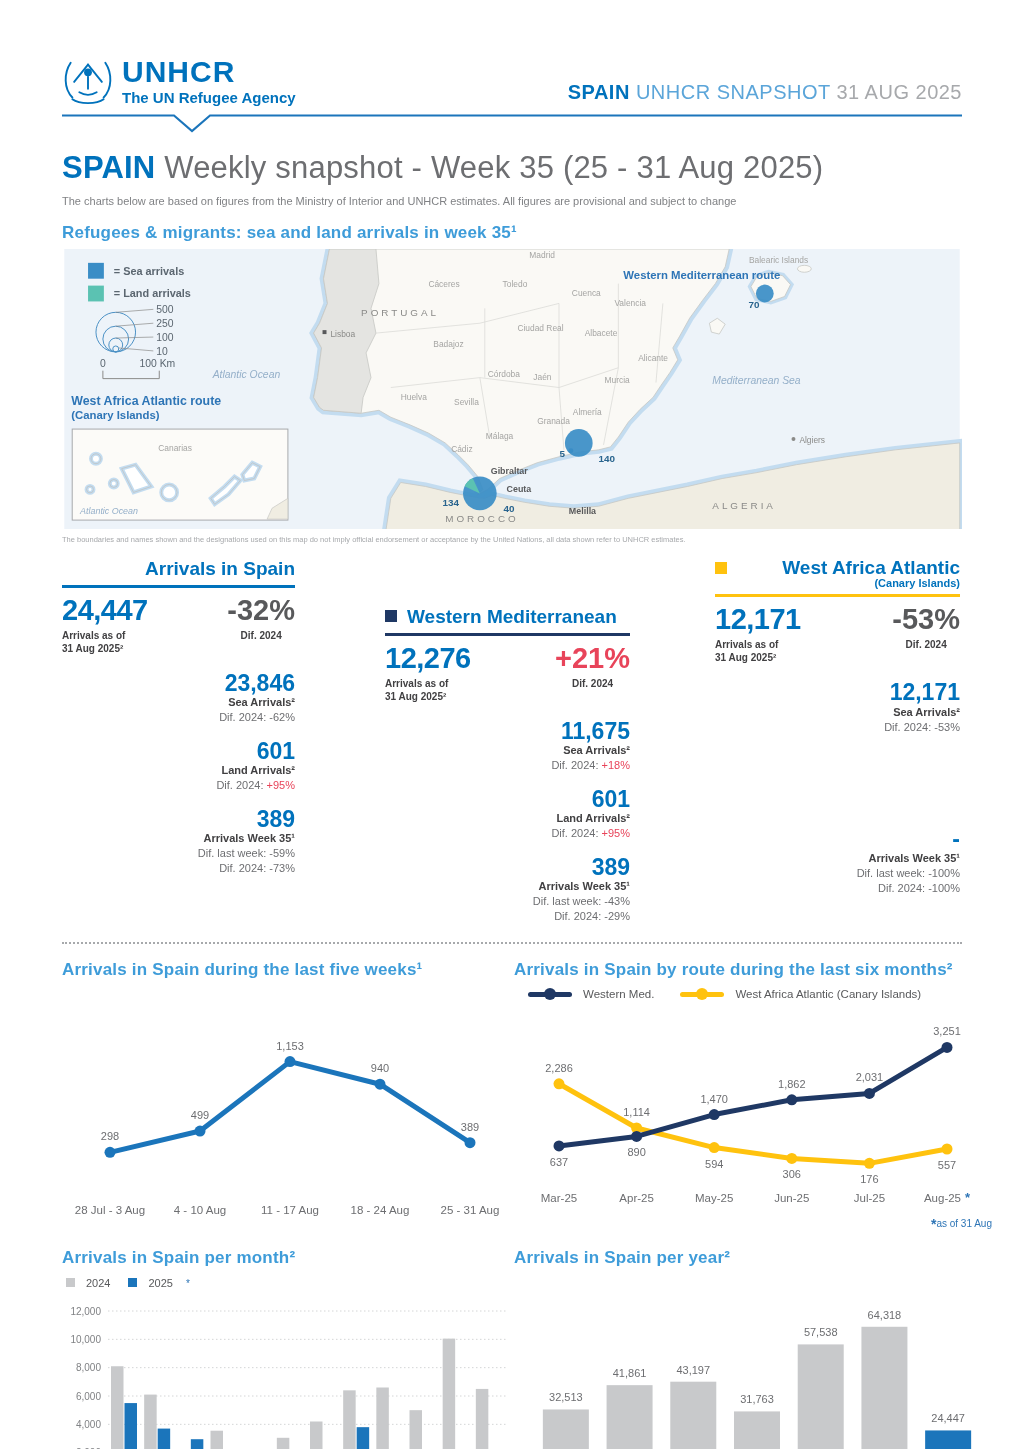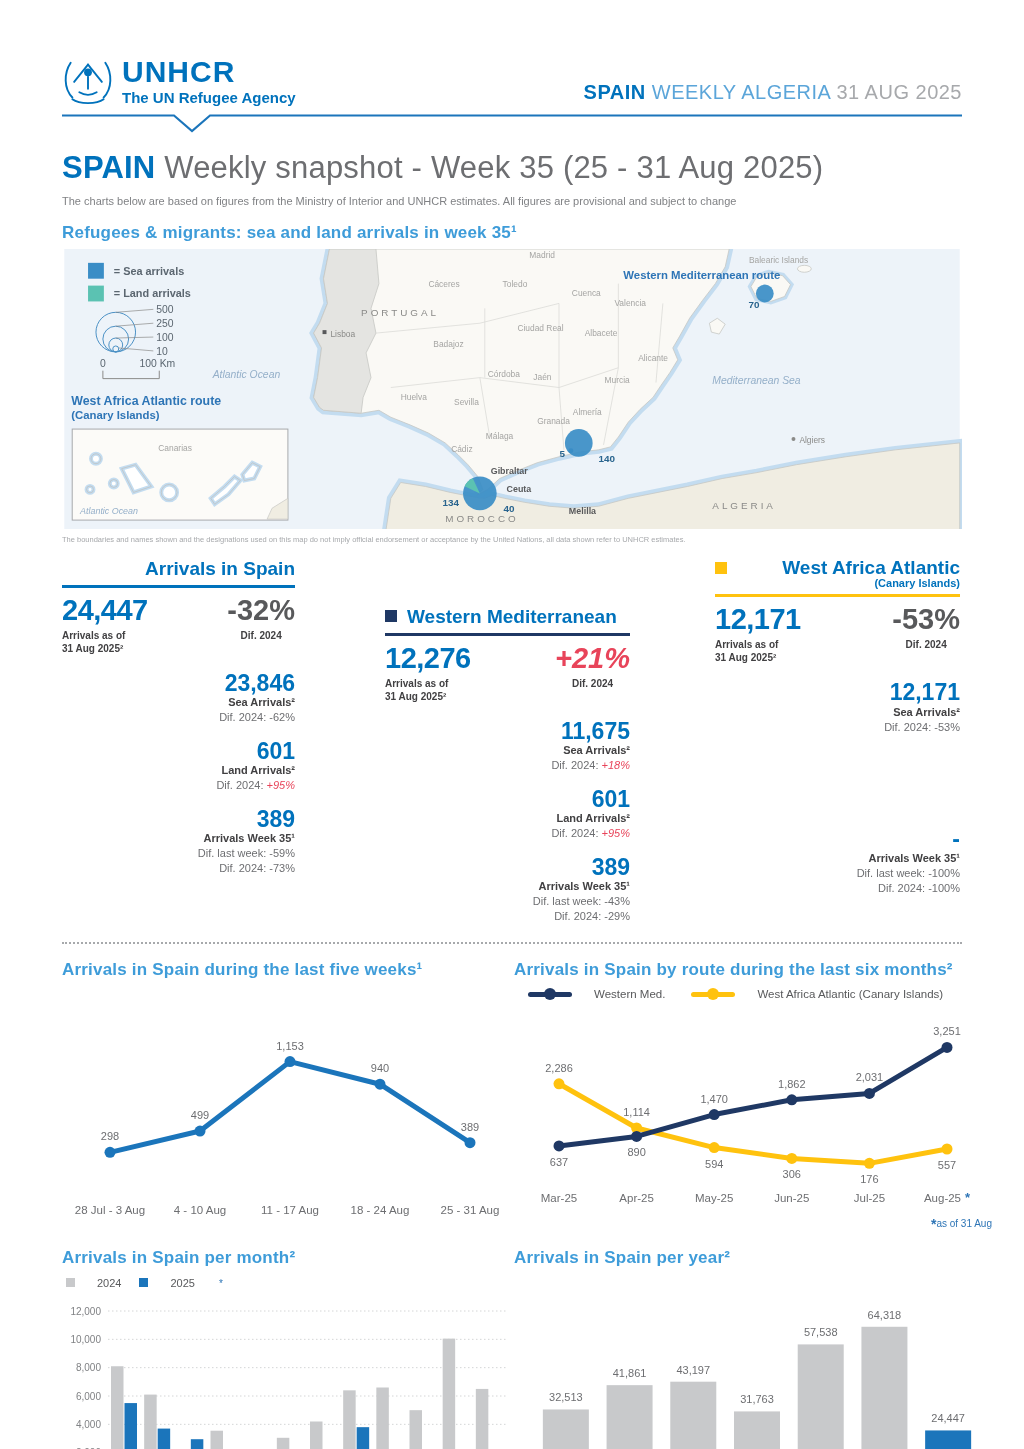--- a/index.html
+++ b/index.html
@@ -53,34 +53,34 @@
   .tt2 .small{font-size:11px;font-weight:bold;display:block;}
   .big-row{display:flex;justify-content:space-between;margin-top:8px;}
   .big-num{font-size:29px;font-weight:bold;color:var(--brand);letter-spacing:-0.5px;line-height:1;}
   .big-dif{font-size:29px;font-weight:bold;color:#58595B;line-height:1;text-align:right;}
   .big-lab{font-size:10px;font-weight:bold;color:#414042;margin-top:4px;line-height:1.3;}
   .t-r{text-align:center;}
   .sub-block{text-align:right;margin-top:16px;}
   .sub-num{font-size:23px;font-weight:bold;color:var(--brand);line-height:1.05;}
   .sub-lab{font-size:11px;font-weight:bold;color:#414042;margin-top:1px;}
   .sub-dif{font-size:11px;color:#6D6E71;margin-top:3px;}
-  .dif-val.red{color:var(--red);font-style:italic;}
+  .dif-val.red{color:var(--red);}
   .big-dif.dif-val.red{color:var(--red);}
   .land-spacer{height:78px;}
   .dotted-rule{border-top:2px dotted #A7A9AC;margin-top:20px;}
 
   
   .charts-row{display:flex;margin-top:16px;}
   .chart-block{flex:none;}
   .cb-left{width:452px;}
   .cb-right{width:478px;margin-left:-30px;padding-left:0;}
   .charts-row .cb-right{margin-left:0;}
   .charts-row{justify-content:space-between;}
   .chart-legend{display:flex;align-items:center;gap:26px;margin:8px 0 0 14px;font-size:11.5px;color:#58595B;}
-  .lg-item{display:flex;align-items:center;gap:22px;}
+  .lg-item{display:flex;align-items:center;gap:11px;}
   .lg-line{width:44px;height:5px;border-radius:3px;position:relative;}
   .lg-line::after{content:"";position:absolute;left:16px;top:-3.5px;width:12px;height:12px;border-radius:50%;background:inherit;}
   .lg-sq{width:9px;height:9px;display:inline-block;}
   .chart-note{font-size:10px;color:#2E75B6;text-align:right;margin-top:2px;}
   .chart-note .st{font-size:14px;font-weight:bold;vertical-align:-2px;}
   .pt-label{font-size:11px;fill:#6D6E71;}
   .x-label{font-size:11.5px;fill:#6D6E71;}
   .x-label-sm{font-size:10.5px;fill:#808285;}
   .y-tick{font-size:10px;fill:#808285;}
   .bar-label{font-size:11px;fill:#6D6E71;}
@@ -106,21 +106,21 @@
         </g>
         <circle cx="30" cy="21" r="4.5" fill="#0072BC"></circle>
       </svg>
       <div class="logo-text">
         <div class="nm">UNHCR</div>
         <div class="tg">The UN Refugee Agency</div>
       </div>
     </div>
     <div class="hdr-right">
       <span class="b">SPAIN</span>
-      <span class="l">WEEKLY ALGERIA</span>
+      <span class="l">UNHCR SNAPSHOT</span>
       <span class="d">31 AUG 2025</span>
     </div>
   </div>
   <svg class="rule-chev" width="900" height="20">
     <path d="M0 1.5 H112 L130 17 L148 1.5 H900" stroke="#1B75BB" stroke-width="2.2" fill="none"></path>
   </svg>
 
   
   <div class="page-title"><span class="b">SPAIN</span><span> Weekly snapshot - Week 35 (25 - 31 Aug 2025)</span></div>
   <div class="page-sub">The charts below are based on figures from the Ministry of Interior and UNHCR estimates. All figures are provisional and subject to change</div>

